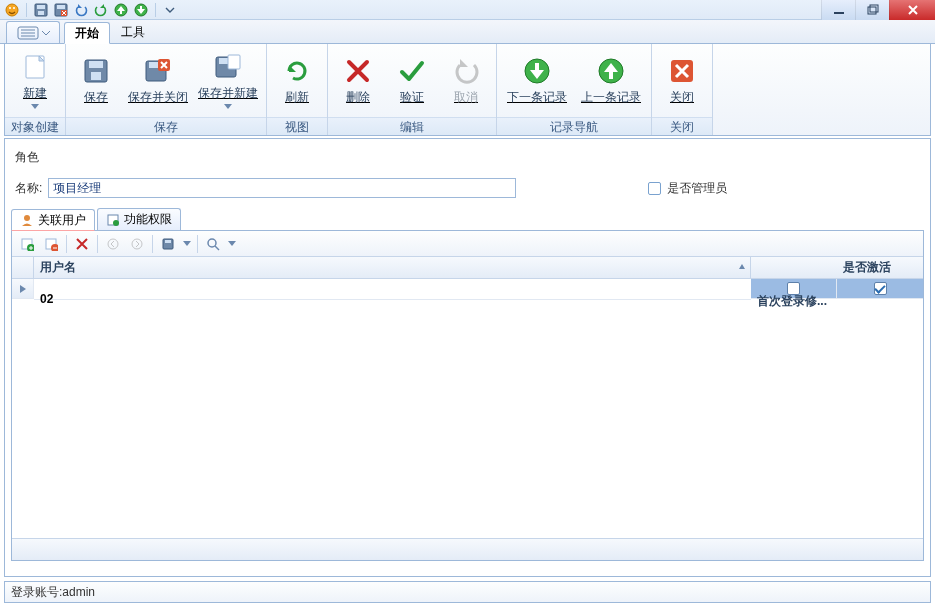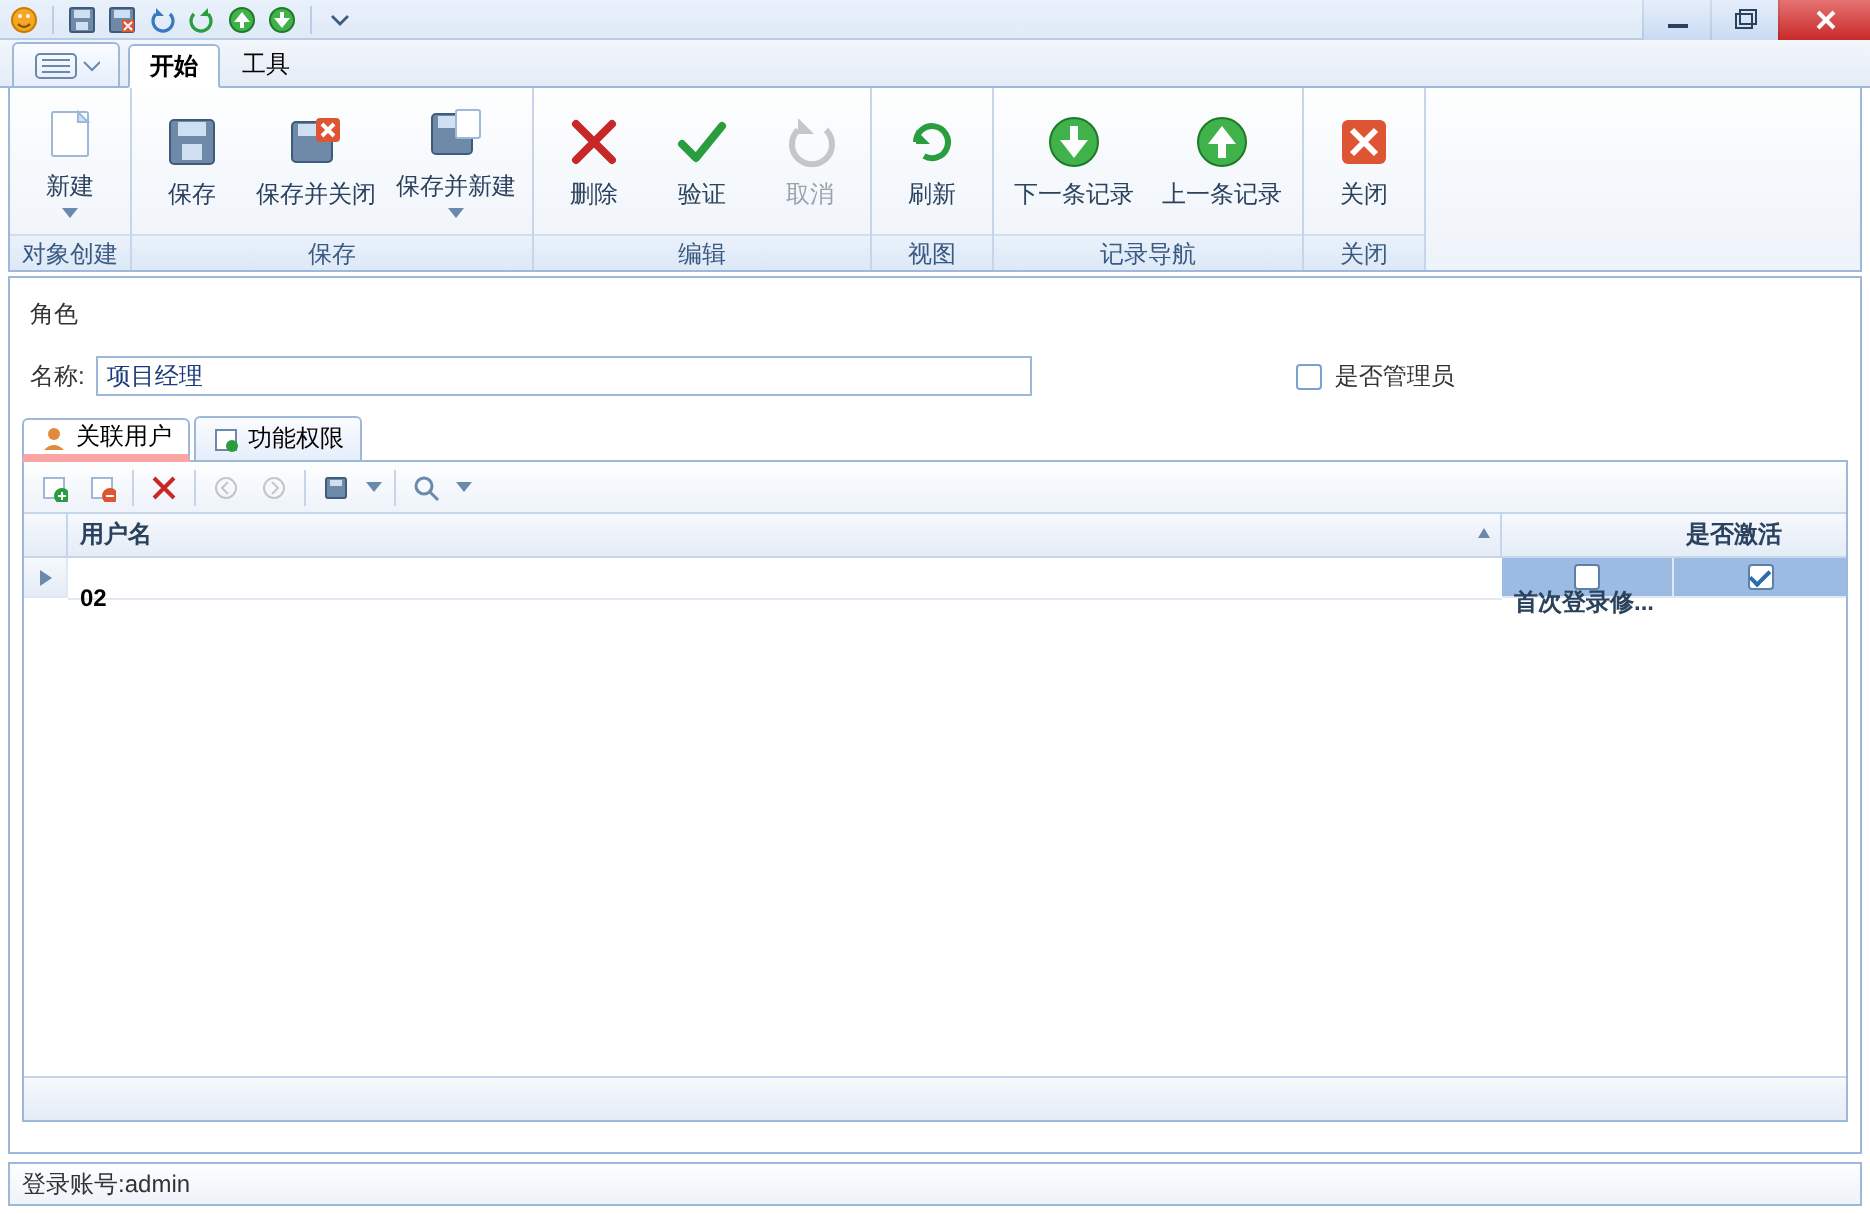--- a/index.html
+++ b/index.html
@@ -16,40 +16,40 @@
 .win-btn.close { background: linear-gradient(#e57373,#c92a2a); width: 46px; }
 .win-btn svg { pointer-events:none; }
 
 .tabstrip { height: 24px; background: linear-gradient(#f3f6fb,#e4ecf7); border-bottom: 1px solid #9db8d9; display:flex; align-items:flex-end; padding-left: 6px; gap: 0; }
 .tab-start { width: 54px; height: 22px; border: 1px solid #9db8d9; border-bottom: none; border-radius: 3px 3px 0 0; background: linear-gradient(#fafcff,#e6eefc); display:flex; align-items:center; justify-content:center; margin-right: 4px; }
 .ribbon-tab { height: 22px; padding: 0 10px; border: 1px solid transparent; border-bottom:none; border-radius: 3px 3px 0 0; display:flex; align-items:center; cursor:pointer; }
 .ribbon-tab.active { background: #fff; border-color: #9db8d9; position:relative; top:1px; border-bottom:1px solid #fff;font-weight:bold; }
 
 .ribbon { height: 92px; background: linear-gradient(#fdfefe,#eef3fa); border: 1px solid #9db8d9; border-top:none; margin: 0 4px; display:flex; }
 .rb-group { border-right: 1px solid #c6d5e9; display:flex; flex-direction:column; }
-.rb-body { flex:1; display:flex; align-items:center; padding: 2px 4px; gap: 2px; }
+.rb-body { flex:1; display:flex; align-items:center; padding: 2px 4px; gap: 2px; text-decoration: underline; }
 .rb-label { height: 18px; text-align:center; color:#3b5a82; background: linear-gradient(#e9f1fb,#dde9f7); border-top:1px solid #d0def0; padding:1px 4px 0; }
 .rb-btn { min-width: 52px; height: 66px; display:flex; flex-direction:column; align-items:center; justify-content:center; gap:2px; padding: 2px 4px; border-radius:3px; cursor:pointer; }
 .rb-btn .cap { color:#2b425e; white-space:nowrap; text-align:center; }
 .rb-ico { width:32px; height:32px; display:flex; align-items:center; justify-content:center; }
 .dis .cap { color:#9aa3ad; }
 .dis svg { opacity:0.45; }
 
 .content { position:absolute; left:4px; right:4px; top:138px; bottom:30px; border:1px solid #9db8d9; background:#fff; padding:6px 6px 6px 6px; }
 .panel-title { padding:4px 4px 10px 4px; color:#333; }
 .form-row { display:flex; align-items:center; gap:6px; padding: 2px 4px 10px 4px; }
 .form-label { color:#333; }
 .tx { height:20px; border:1px solid #9db8d9; padding:1px 4px; color:#1a3c7a; font-size:12px; }
 .tx.name { width: 468px; }
 .chk { width:13px; height:13px; border:1px solid #7aa2cf; border-radius:2px; display:inline-block; }
 .gap { width: 120px; }
 
 .inner-tabs { display:flex; border-bottom:1px solid #9db8d9; }
 .inner-tab { height:22px; padding:0 8px; display:flex; align-items:center; gap:4px; border:1px solid #9db8d9; border-bottom:none; border-radius:3px 3px 0 0; margin-right:2px; background:linear-gradient(#fafcff,#e6eefc); cursor:pointer; }
-.inner-tab.active { background:#fff; position:relative; top:1px; border-bottom:4px solid #fca5a5; }
+.inner-tab.active { background:#fff; position:relative; top:1px; border-bottom:1px solid #fca5a5; }
 .inner-panel { border:1px solid #9db8d9; border-top:none; height: 330px; display:flex; flex-direction:column; }
 .mini-toolbar { height:26px; border-bottom:1px solid #c6d5e9; display:flex; align-items:center; padding:0 4px; gap:2px; background:linear-gradient(#fdfefe,#eef3fa); }
 .mini-btn { width:22px; height:22px; display:flex; align-items:center; justify-content:center; border-radius:2px; cursor:pointer; }
 .mini-sep { width:1px; height:18px; background:#c6d5e9; margin:0 2px; }
 .mini-dd { width:12px; display:flex; align-items:center; justify-content:center; cursor:pointer; }
 
 .grid { flex:1; display:flex; flex-direction:column;font-weight:bold; }
 .grid-head { height:22px; display:flex; background:linear-gradient(#f6f9fd,#e4ecf7); border-bottom:1px solid #c6d5e9; }
 .gh { border-right:1px solid #c6d5e9; display:flex; align-items:center; padding:0 6px; color:#2b425e; position:relative; }
 .gh.rowhead { width:22px; padding:0; }
@@ -228,20 +228,35 @@
       </div>
     </div>
     <div class="rb-label">保存</div>
   </div>
 
   <div class="rb-group">
     <div class="rb-body">
       <div class="rb-btn">
         <span class="rb-ico">
             <svg width="28" height="28">
+              <path d="M6 14 A8 8 0 1 1 10 21" fill="none" stroke="#2a9d3e" stroke-width="3"></path>
+              <path d="M6 8 L6 15 L13 15 Z" fill="#2a9d3e"></path>
+            </svg>
+          </span>
+        <span class="cap">刷新</span>
+      </div>
+    </div>
+    <div class="rb-label">视图</div>
+  </div>
+
+  <div class="rb-group">
+    <div class="rb-body">
+      <div class="rb-btn">
+        <span class="rb-ico">
+            <svg width="28" height="28">
               <path d="M5 5 L23 23 M23 5 L5 23" stroke="#c62828" stroke-width="4" stroke-linecap="round"></path>
             </svg>
           </span>
         <span class="cap">删除</span>
       </div>
       <div class="rb-btn">
         <span class="rb-ico">
             <svg width="28" height="28">
               <path d="M4 15 L11 22 L24 6" stroke="#2a9d3e" stroke-width="4" fill="none" stroke-linecap="round" stroke-linejoin="round"></path>
             </svg>
@@ -252,35 +267,20 @@
         <span class="rb-ico">
             <svg width="28" height="28">
               <path d="M22 8 A10 10 0 1 1 8 8" fill="none" stroke="#888" stroke-width="3"></path>
               <path d="M8 2 L8 10 L16 10 Z" fill="#888"></path>
             </svg>
           </span>
         <span class="cap">取消</span>
       </div>
     </div>
     <div class="rb-label">编辑</div>
-  </div>
-
-  <div class="rb-group">
-    <div class="rb-body">
-      <div class="rb-btn">
-        <span class="rb-ico">
-            <svg width="28" height="28">
-              <path d="M6 14 A8 8 0 1 1 10 21" fill="none" stroke="#2a9d3e" stroke-width="3"></path>
-              <path d="M6 8 L6 15 L13 15 Z" fill="#2a9d3e"></path>
-            </svg>
-          </span>
-        <span class="cap">刷新</span>
-      </div>
-    </div>
-    <div class="rb-label">视图</div>
   </div>
 
   <div class="rb-group">
     <div class="rb-body">
       <div class="rb-btn" style="min-width:72px">
         <span class="rb-ico">
             <svg width="28" height="28">
               <circle cx="14" cy="14" r="12" fill="#3fb24a" stroke="#1f7a28"></circle>
               <path d="M14 22 L7 13 L12 13 L12 6 L16 6 L16 13 L21 13 Z" fill="#fff"></path>
             </svg>

